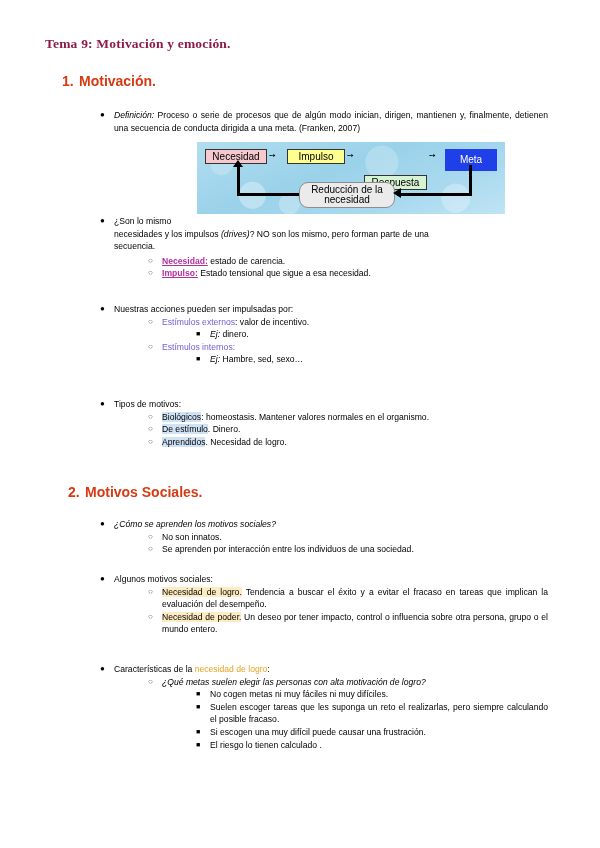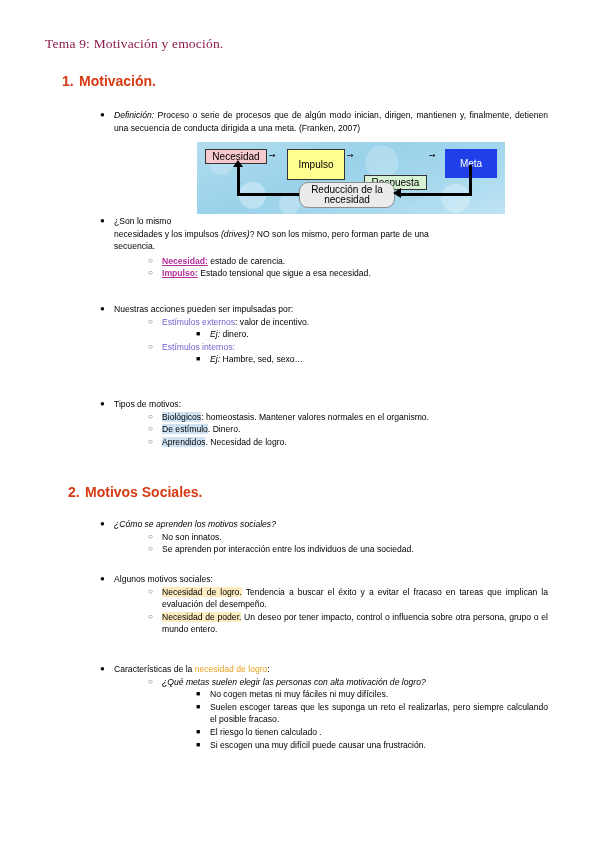--- a/index.html
+++ b/index.html
@@ -23,21 +23,21 @@
     background: #ffffff;
     padding: 0;
   }
 
   
   .doc-title {
     position: absolute;
     left: 45px;
     top: 36px;
     font-family: "Liberation Serif", serif;
-    font-weight: normal;
+    font-weight: bold;
     font-size: 13.5px;
     color: #8c1a4b;
     letter-spacing: 0.2px;
     white-space: nowrap;
   }
 
   
   .section-head {
     position: absolute;
     font-weight: bold;
@@ -105,23 +105,23 @@
     font-size: 10px;
     line-height: 9.5px;
     text-align: center;
     display: flex;
     align-items: center;
     justify-content: center;
     box-sizing: border-box;
     white-space: nowrap;
   }
   .d-nec  { left: 8px;   top: 7px;  width: 62px; height: 15px; background: #f6c9ce; }
-  .d-imp  { left: 90px;  top: 7px;  width: 58px; height: 31px; background: #ffff8f; }
+  .d-imp  { left: 90px;  top: 7px;  width: 58px; height: 15px; background: #ffff8f; }
   .d-resp { left: 167px; top: 7px;  width: 63px; height: 15px; background: #d7f3d3; margin-top: 26px; }
-  .d-meta { left: 248px; top: 7px;  width: 52px; height: 29px; background: #1f3fe8; color: #ffffff; border-color: #1f3fe8; }
+  .d-meta { left: 248px; top: 7px;  width: 52px; height: 22px; background: #1f3fe8; color: #ffffff; border-color: #1f3fe8; }
   .d-red  {
     left: 102px; top: 40px; width: 96px; height: 26px;
     background: #ebebeb; border-color: #8d8d8d;
     flex-direction: column; white-space: normal; line-height: 10px; border-radius: 9px;
   }
 
   .ar { position: absolute; color: #000; font-size: 8px; line-height: 8px; }
   .ar1 { left: 72px;  top: 10px; }
   .ar2 { left: 150px; top: 10px; }
   .ar3 { left: 232px; top: 10px; }
@@ -292,21 +292,21 @@
     <div class="row ind3">
       <span class="bullet b3">■</span>
       <span class="txt lvl3">No cogen metas ni muy fáciles ni muy difíciles.</span>
     </div>
     <div class="row ind3">
       <span class="bullet b3">■</span>
       <span class="txt lvl3 just">Suelen  escoger  tareas  que  les  suponga  un  reto  el  realizarlas,  pero siempre calculando el posible fracaso.</span>
     </div>
     <div class="row ind3">
       <span class="bullet b3">■</span>
+      <span class="txt lvl3">Si escogen una muy difícil puede causar una frustración.</span>
+    </div>
+    <div class="row ind3">
+      <span class="bullet b3">■</span>
       <span class="txt lvl3">El riesgo lo tienen calculado .</span>
     </div>
-    <div class="row ind3">
-      <span class="bullet b3">■</span>
-      <span class="txt lvl3">Si escogen una muy difícil puede causar una frustración.</span>
-    </div>
   </div>
 
 </div>
 
 </body></html>

